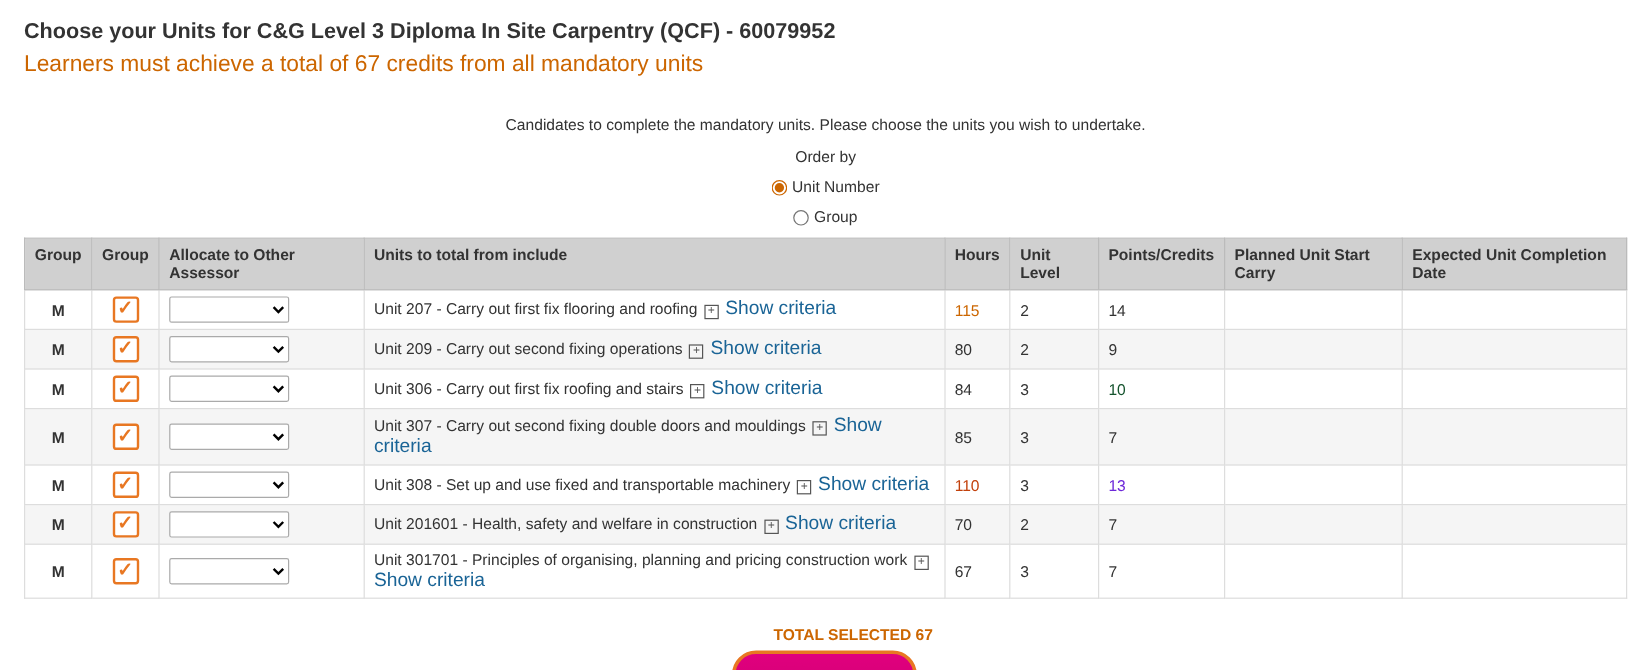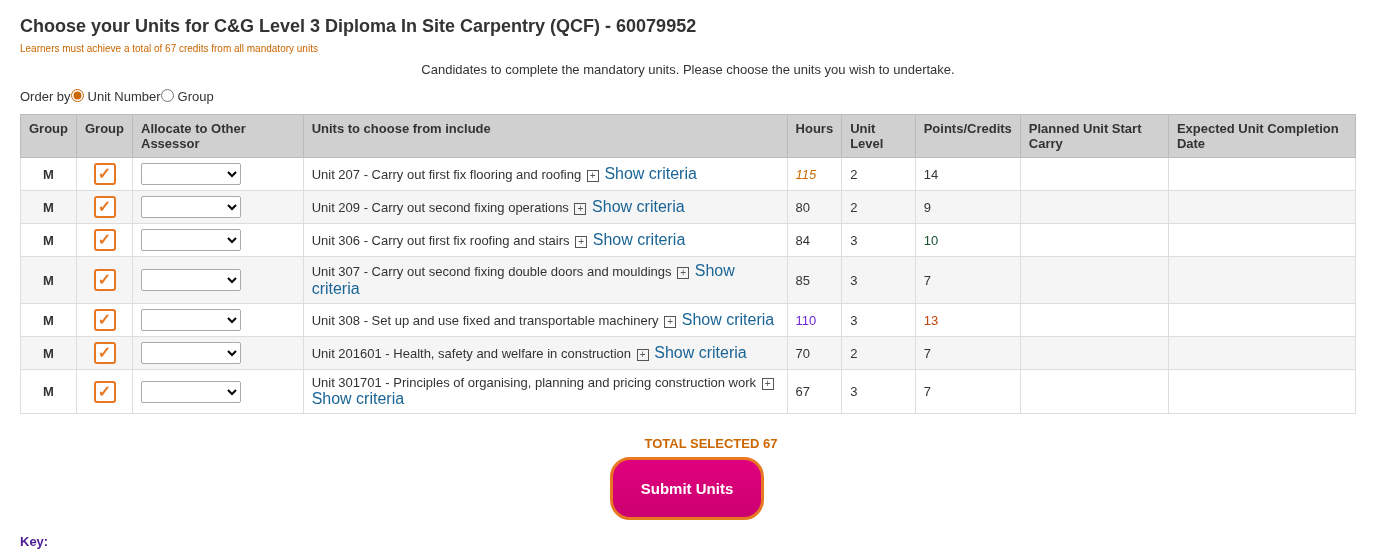--- a/index.html
+++ b/index.html
@@ -16,39 +16,41 @@
       padding: 16px 18px 10px 20px;
     }
     .page-title {
       font-size: 18px;
       font-weight: bold;
       color: #333;
       margin-bottom: 6px;
     }
     .subtitle {
       color: #cc6600;
-      font-size: 10px;
-      margin-bottom: 8px;
+      font-size: 19px;
+      margin-bottom: 31px;
     }
     .instruction {
       font-size: 13px;
       color: #333;
       margin-bottom: 12px;
       text-align: center;
     }
     .order-by {
       display: flex;
       align-items: center;
+      gap: 10px;
       margin-bottom: 10px;
       font-size: 13px;
       color: #333;
+      flex-direction: column;
     }
     .order-by label {
       display: flex;
-      align-items: flex-start;
+      align-items: flex-end;
       gap: 4px;
       cursor: pointer;
     }
     .order-by input[type="radio"] {
       accent-color: #cc6600;
     }
     table {
       width: 100%;
       border-collapse: collapse;
       font-size: 13px;
@@ -172,37 +174,37 @@
       <span>Group</span>
     </label>
   </div>
 
   <table>
     <thead>
       <tr>
         <th>Group</th>
         <th>Group</th>
         <th>Allocate to Other Assessor</th>
-        <th>Units to choose from include</th>
+        <th>Units to total from include</th>
         <th>Hours</th>
         <th>Unit Level</th>
         <th>Points/Credits</th>
         <th>Planned Unit Start Carry</th>
         <th>Expected Unit Completion Date</th>
       </tr>
     </thead>
     <tbody id="table-body">
     <tr>
           <td class="group-cell">M</td>
           <td class="select-cell" style="border: 1px solid rgb(221, 221, 221);"><div class="checkbox-wrapper">
               <span class="checkbox-checked">✓</span>
             </div></td>
           <td><select class="select-dropdown"><option value=""></option></select></td>
           <td><span>Unit 207 - Carry out first fix flooring and roofing </span><span class="plus-icon">+</span> <a class="show-criteria" href="#">Show criteria</a></td>
-          <td style="color: rgb(204, 102, 0); font-style: italic;">115</td>
+          <td style="color: rgb(204, 102, 0);">115</td>
           <td>2</td>
           <td>14</td>
           <td></td>
           <td></td>
         </tr>
         <tr>
           <td class="group-cell">M</td>
           <td class="select-cell" style="border: 1px solid rgb(221, 221, 221);"><div class="checkbox-wrapper">
               <span class="checkbox-checked">✓</span>
             </div></td>
@@ -240,23 +242,23 @@
           <td></td>
           <td></td>
         </tr>
         <tr>
           <td class="group-cell">M</td>
           <td class="select-cell" style="border: 1px solid rgb(221, 221, 221);"><div class="checkbox-wrapper">
               <span class="checkbox-checked">✓</span>
             </div></td>
           <td><select class="select-dropdown"><option value=""></option></select></td>
           <td><span>Unit 308 - Set up and use fixed and transportable machinery </span><span class="plus-icon">+</span> <a class="show-criteria" href="#">Show criteria</a></td>
-          <td style="color: #6d28d9;">110</td>
-          <td>3</td>
-          <td style="color: #c2410c;">13</td>
+          <td style="color: #c2410c;">110</td>
+          <td>3</td>
+          <td style="color: #6d28d9;">13</td>
           <td></td>
           <td></td>
         </tr>
         <tr>
           <td class="group-cell">M</td>
           <td class="select-cell" style="border: 1px solid rgb(221, 221, 221);"><div class="checkbox-wrapper">
               <span class="checkbox-checked">✓</span>
             </div></td>
           <td><select class="select-dropdown"><option value=""></option></select></td>
           <td><span>Unit 201601 - Health, safety and welfare in construction </span><span class="plus-icon">+</span> <a class="show-criteria" href="#">Show criteria</a></td>

